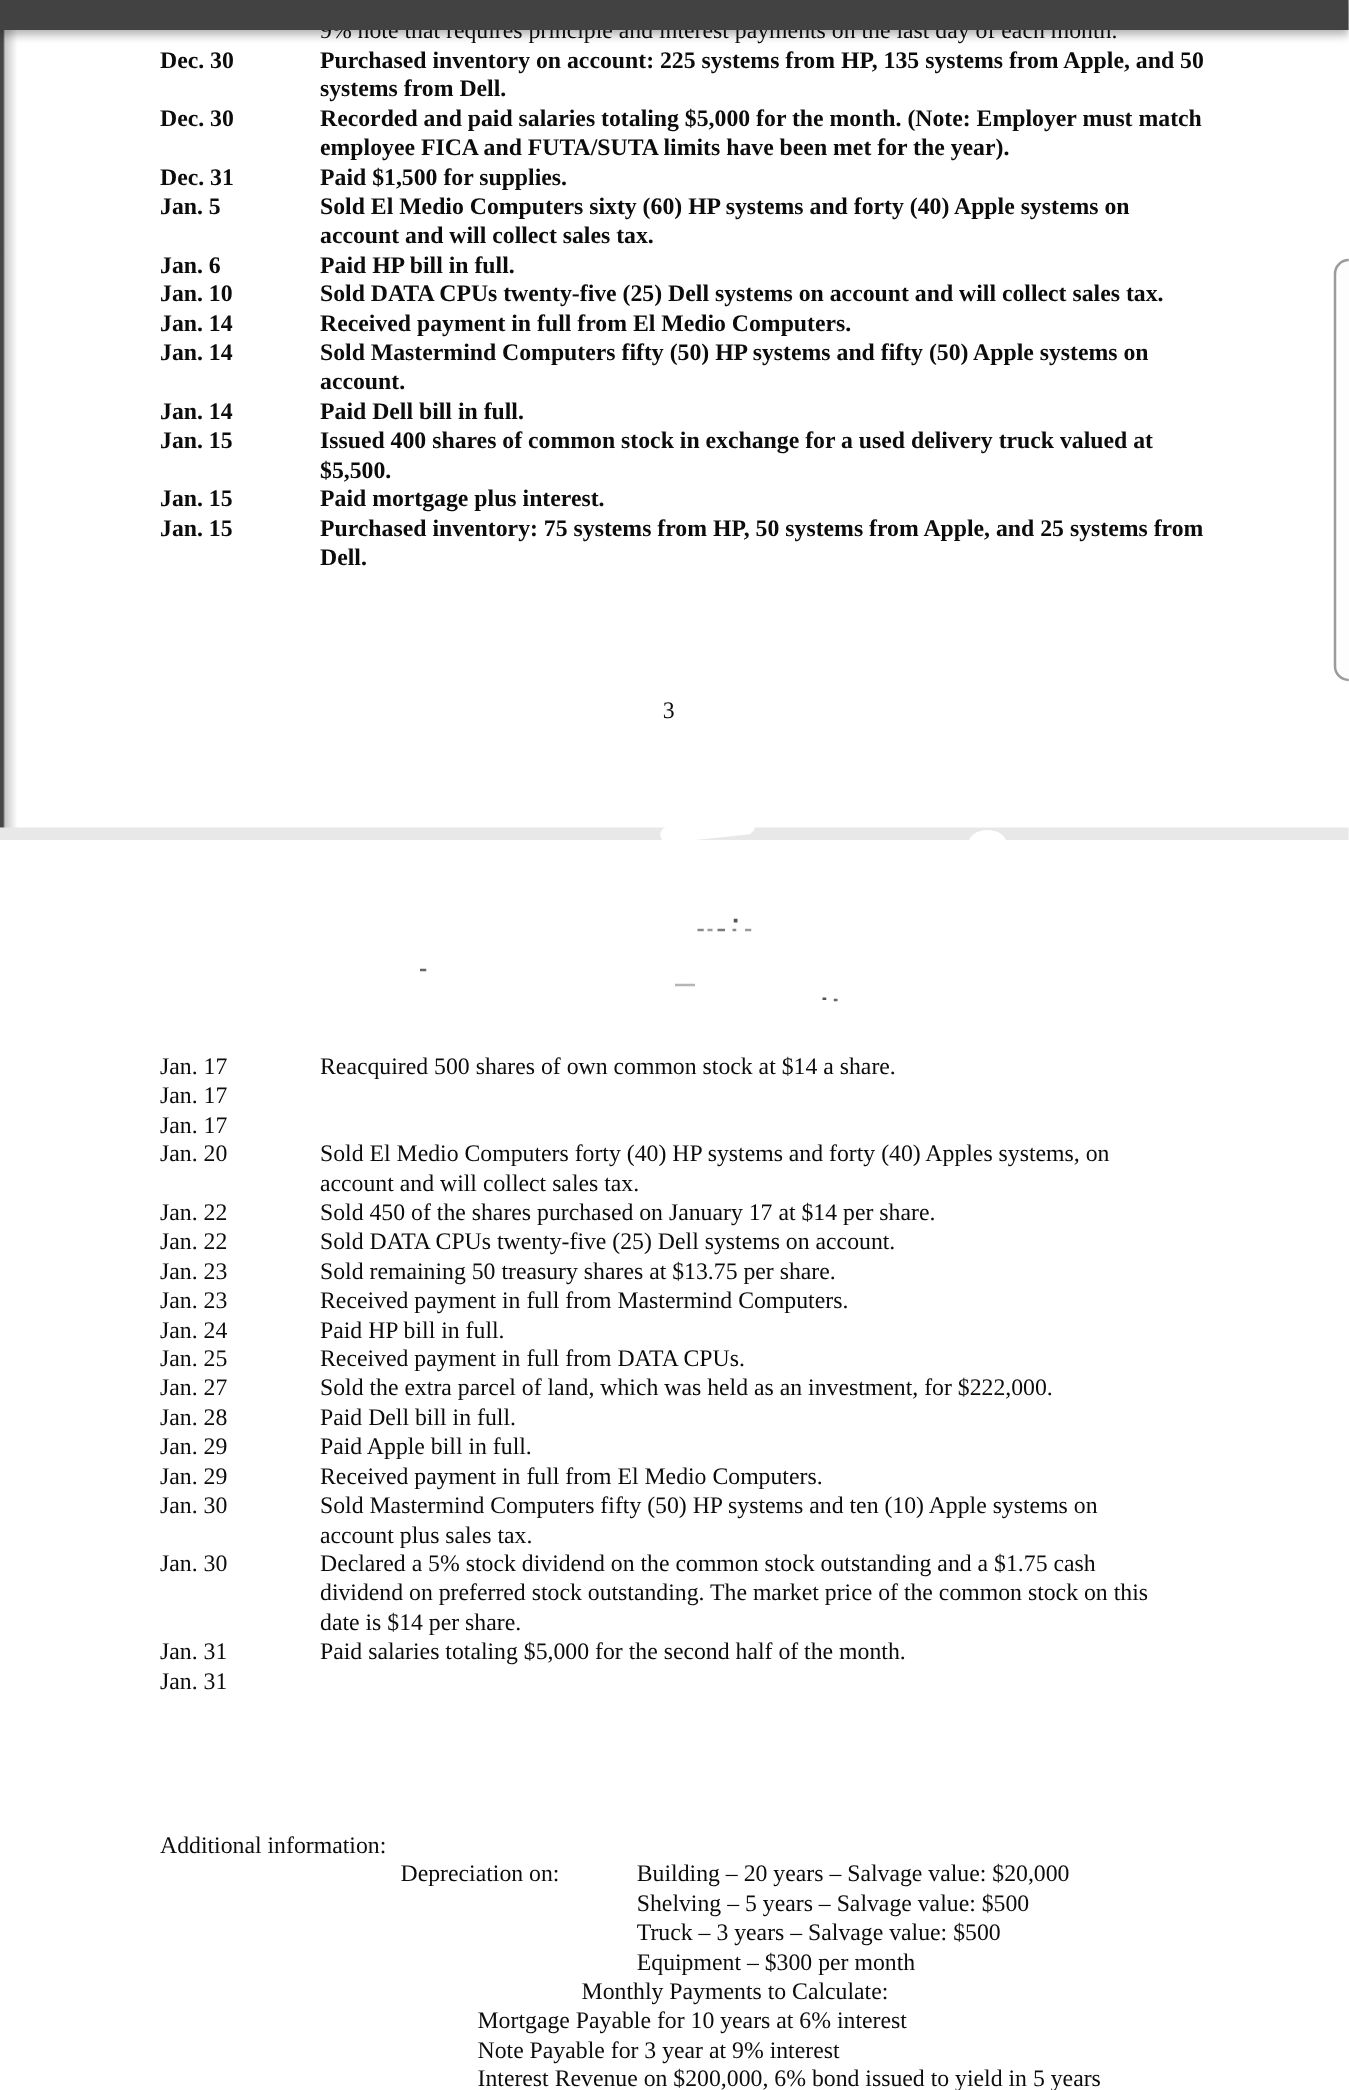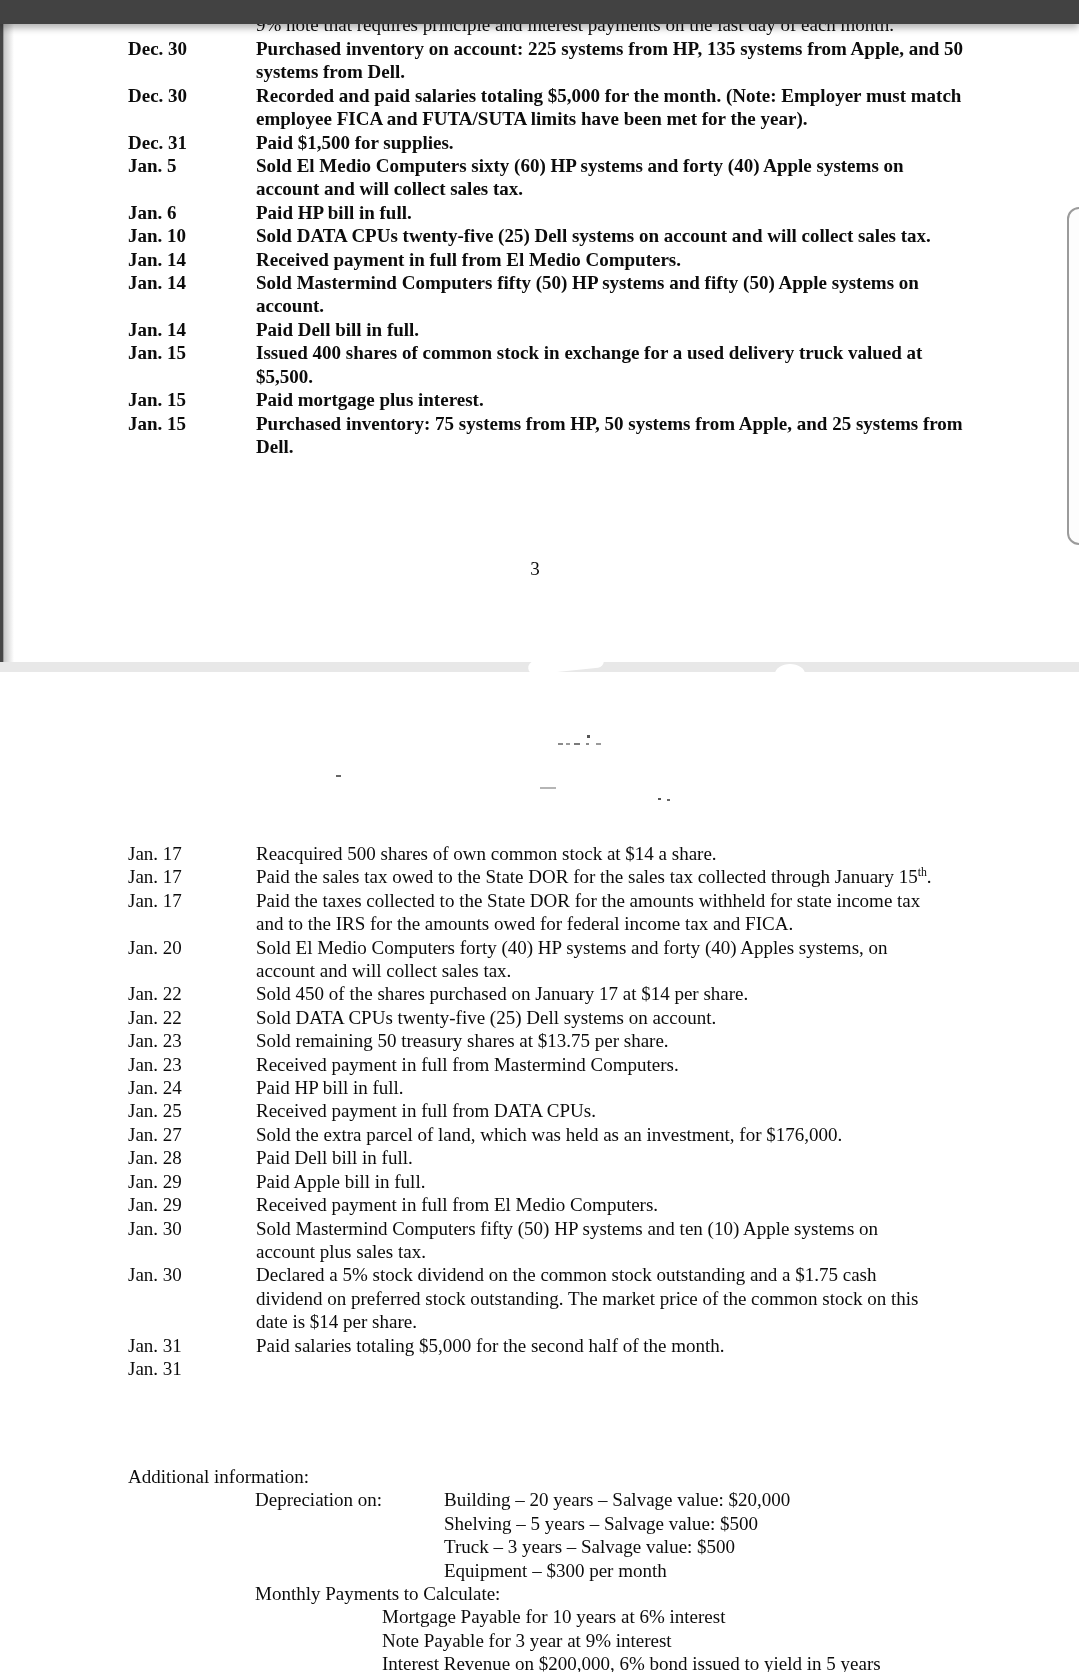--- a/index.html
+++ b/index.html
@@ -84,21 +84,21 @@
     width: 30px; height: 338px;
     background: #fdfdfd;
     border: 2px solid var(--scroll-border, #9b9b9b);
     border-radius: 12px 0 0 12px;
     box-sizing: border-box;
     z-index: 7;
   }
 
   
   #additional { position: absolute; left: 128px; top: 1465px; width: 920px; }
-  .indent-label { margin-left: 127px; display: flex; }
+  .indent-label { display: flex; justify-content: center; }
   #dep-label { flex: 0 0 189px; width: 189px; }
   #monthly-items { margin-left: 254px; }
   .plain-line { white-space: pre-line; }
 </style>
 </head>
 <body>
 
 <div id="toolbar"></div>
 <div id="left-edge"></div>
 
@@ -177,26 +177,23 @@
 <div class="smudge" style="left:658px; top:798px; width:3px; height:2px; background:#555;"></div>
 <div class="smudge" style="left:667px; top:799px; width:3px; height:2px; background:#666;"></div>
 
 <div id="p4-list" class="tlist">
     <div class="trow">
       <div class="tdate">Jan. 17</div>
       <div class="tdesc">Reacquired 500 shares of own common stock at $14 a share.</div>
     </div>
     <div class="trow">
       <div class="tdate">Jan. 17</div>
-      <div class="tdesc">Paid the sales tax owed to the State DOR for the sales tax collected through January 15<sup>th</sup>.</div>
     </div>
     <div class="trow">
       <div class="tdate">Jan. 17</div>
-      <div class="tdesc">Paid the taxes collected to the State DOR for the amounts withheld for state income tax
-and to the IRS for the amounts owed for federal income tax and FICA.</div>
     </div>
     <div class="trow">
       <div class="tdate">Jan. 20</div>
       <div class="tdesc">Sold El Medio Computers forty (40) HP systems and forty (40) Apples systems, on
 account and will collect sales tax.</div>
     </div>
     <div class="trow">
       <div class="tdate">Jan. 22</div>
       <div class="tdesc">Sold 450 of the shares purchased on January 17 at $14 per share.</div>
     </div>
@@ -215,21 +212,21 @@
     <div class="trow">
       <div class="tdate">Jan. 24</div>
       <div class="tdesc">Paid HP bill in full.</div>
     </div>
     <div class="trow">
       <div class="tdate">Jan. 25</div>
       <div class="tdesc">Received payment in full from DATA CPUs.</div>
     </div>
     <div class="trow">
       <div class="tdate">Jan. 27</div>
-      <div class="tdesc">Sold the extra parcel of land, which was held as an investment, for $176,000.</div>
+      <div class="tdesc">Sold the extra parcel of land, which was held as an investment, for $222,000.</div>
     </div>
     <div class="trow">
       <div class="tdate">Jan. 28</div>
       <div class="tdesc">Paid Dell bill in full.</div>
     </div>
     <div class="trow">
       <div class="tdate">Jan. 29</div>
       <div class="tdesc">Paid Apple bill in full.</div>
     </div>
     <div class="trow">

